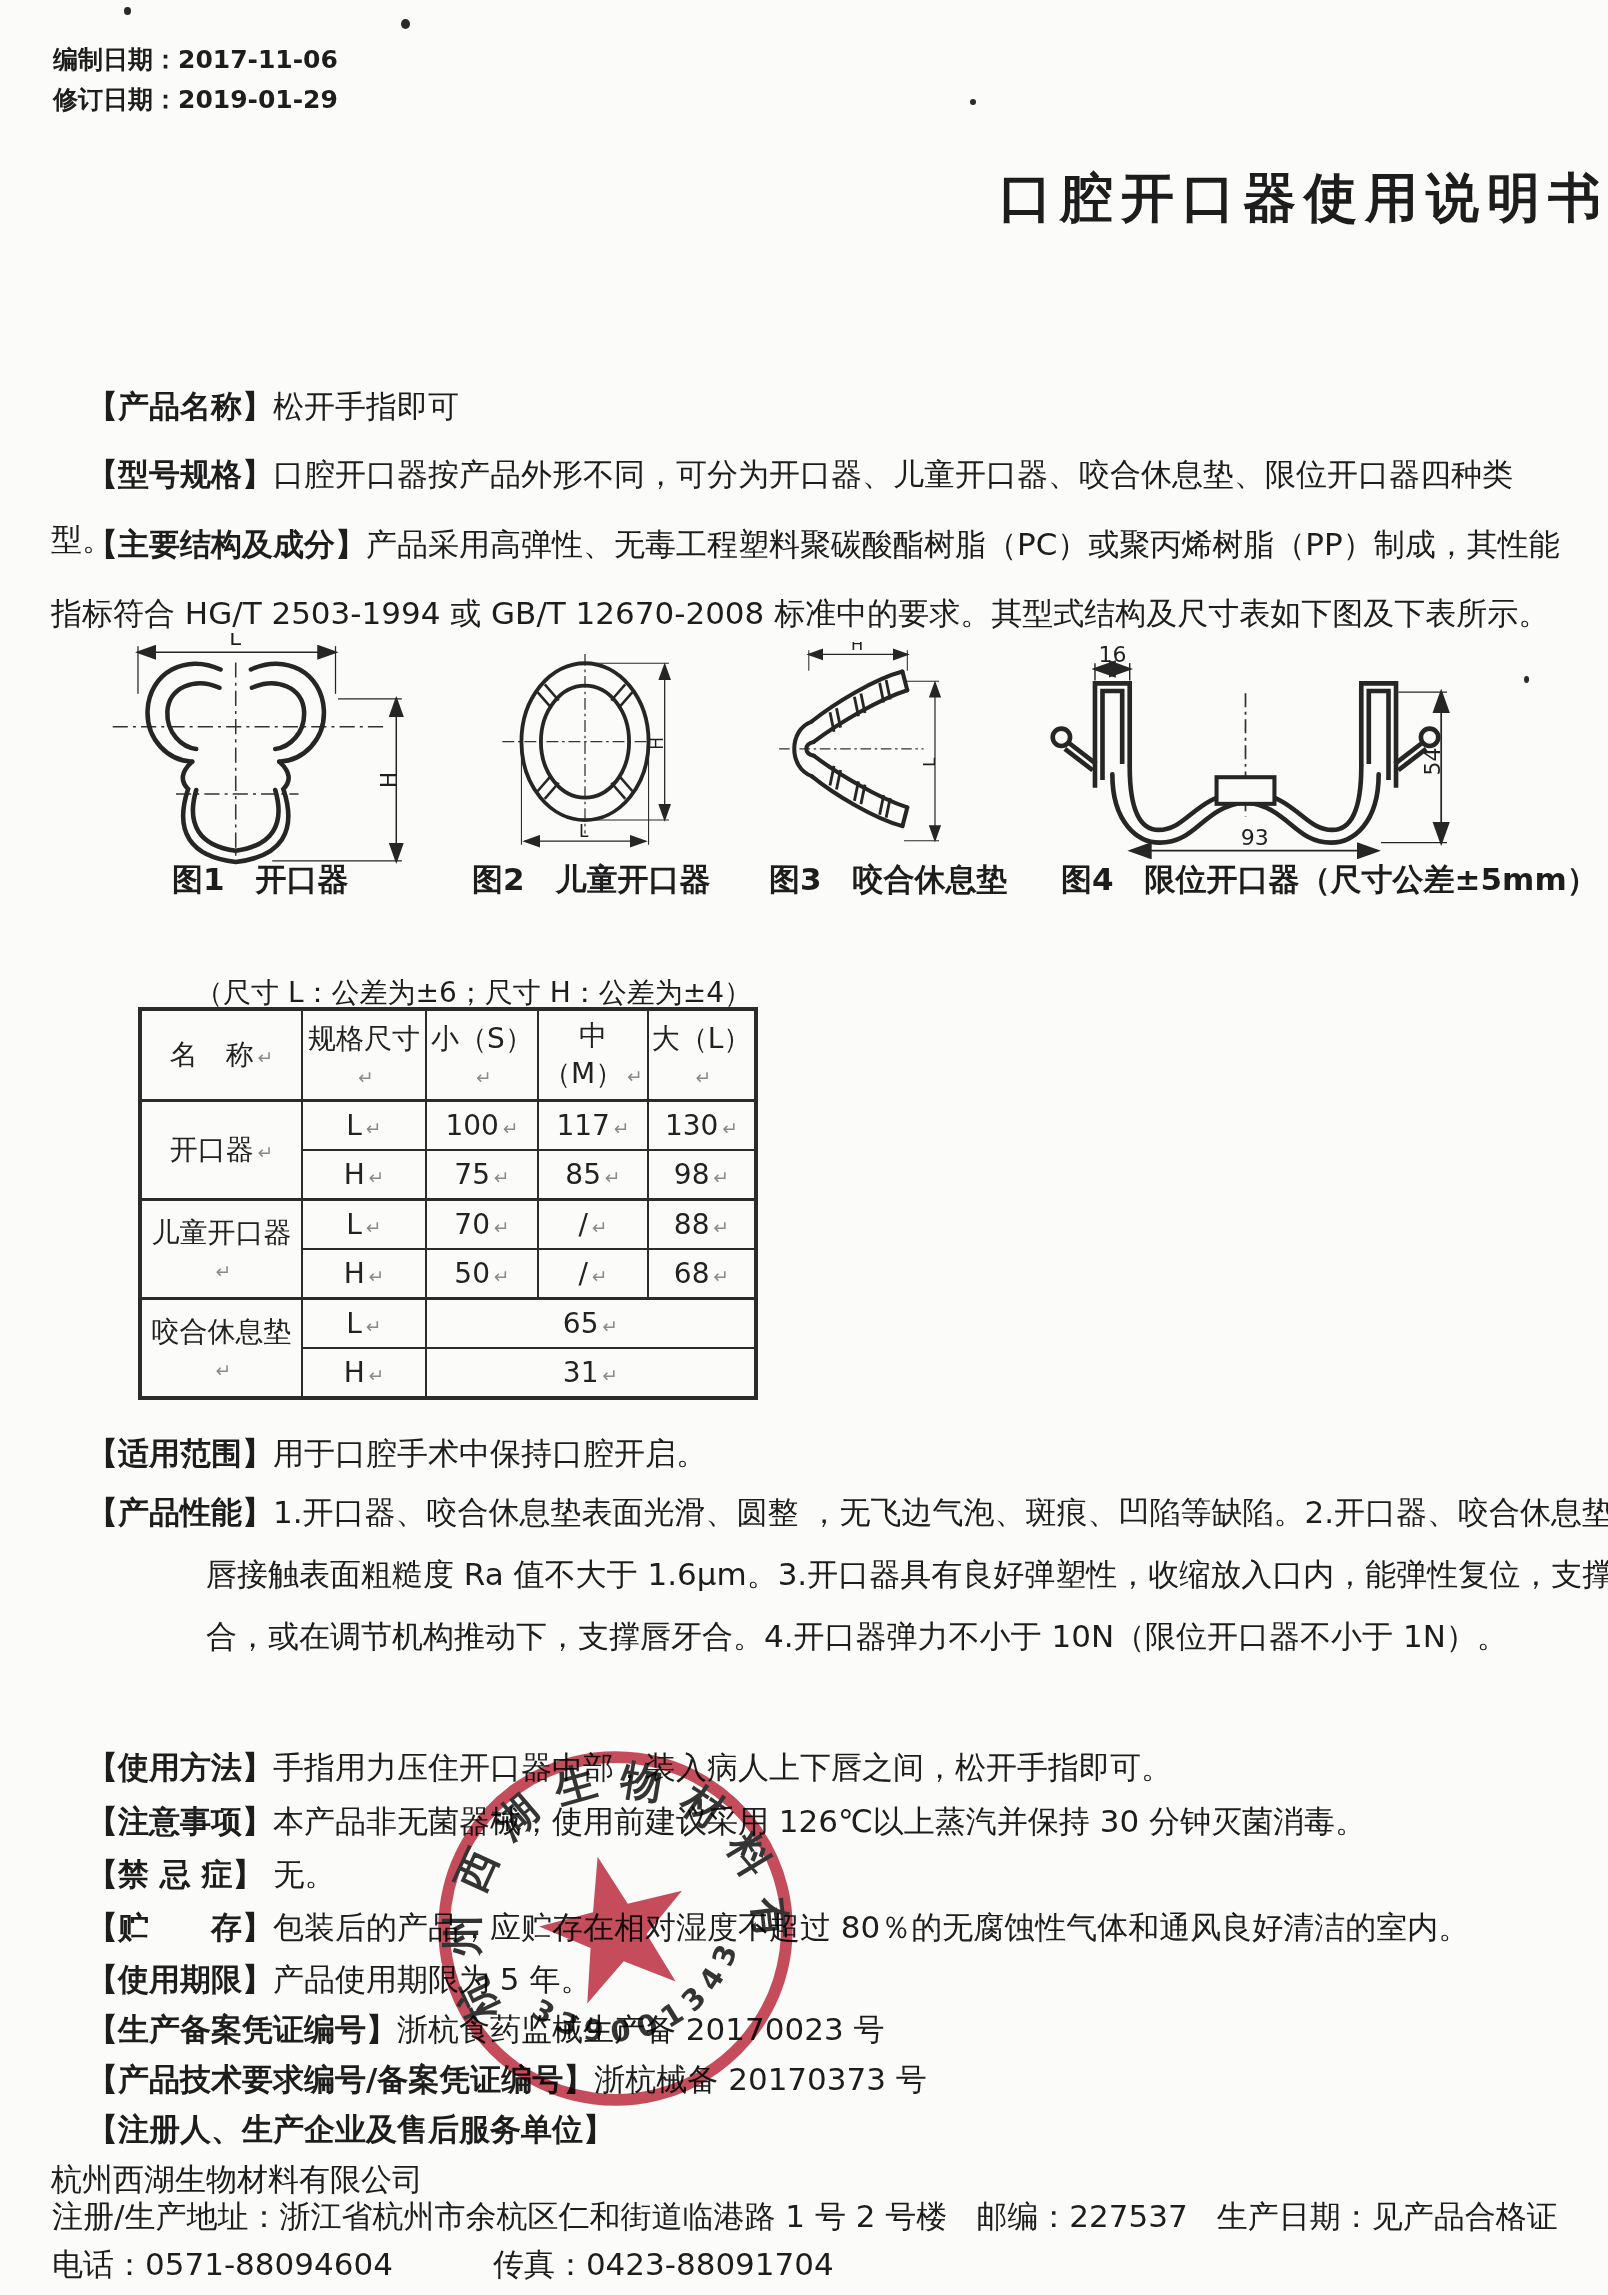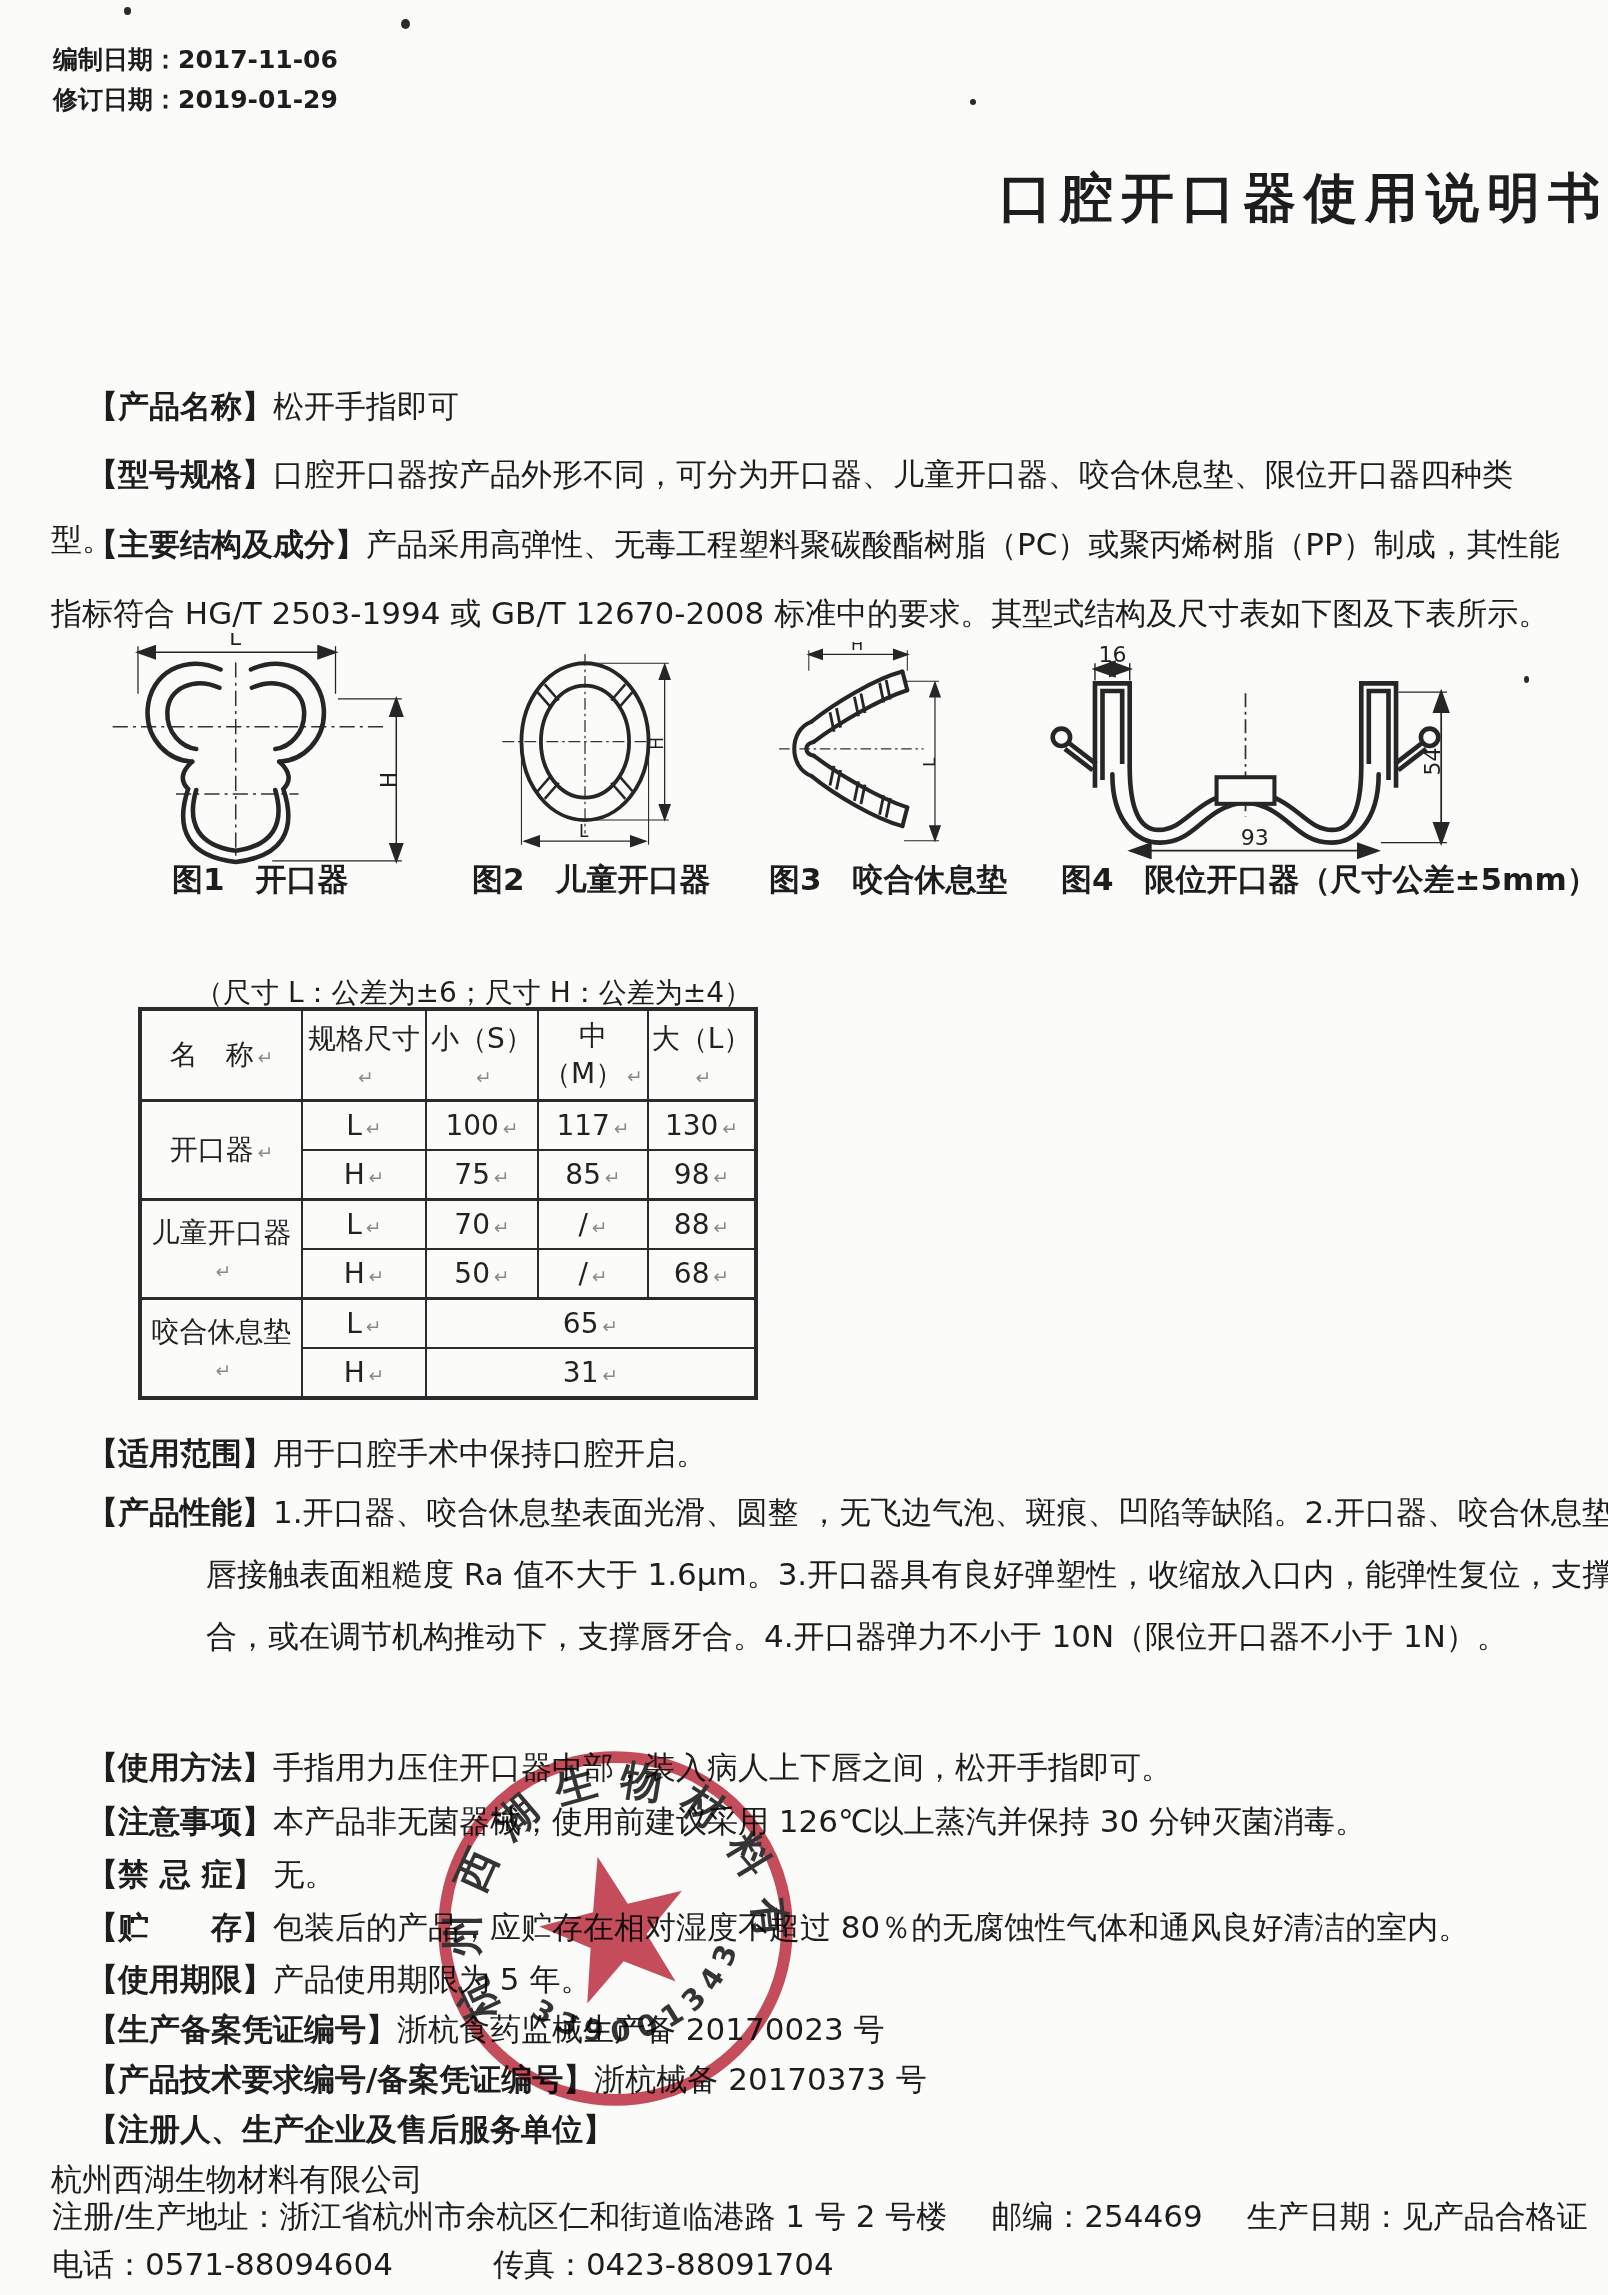--- a/index.html
+++ b/index.html
@@ -325,23 +325,23 @@
     <span class="lbl">【生产备案凭证编号】</span><span>浙杭食药监械生产备 20170023 号</span>
   </div>
   <div class="para" style="top:2047px">
     <span class="lbl">【产品技术要求编号/备案凭证编号】</span><span>浙杭械备 20170373 号</span>
   </div>
   <div class="para" style="top:2097px">
     <span class="lbl">【注册人、生产企业及售后服务单位】</span><span></span>
   </div>
   <div class="para" style="top:2147px">杭州西湖生物材料有限公司</div>
 
-  <div class="bottom-line" style="top:2196px;gap:44px">
+  <div class="bottom-line" style="top:2196px;gap:29px">
     <span>注册/生产地址：浙江省杭州市余杭区仁和街道临港路 1 号 2 号楼</span>
-    <span>邮编：254469</span>
+    <span>邮编：227537</span>
     <span>生产日期：见产品合格证</span>
   </div>
   <div class="bottom-line" style="top:2244px;gap:100px">
     <span>电话：0571-88094604</span>
     <span>传真：0423-88091704</span>
   </div>
 
   <div class="stamp">
     <svg width="387" height="387" viewBox="0 0 560 560">
       <g transform="rotate(-14 280 280)">

